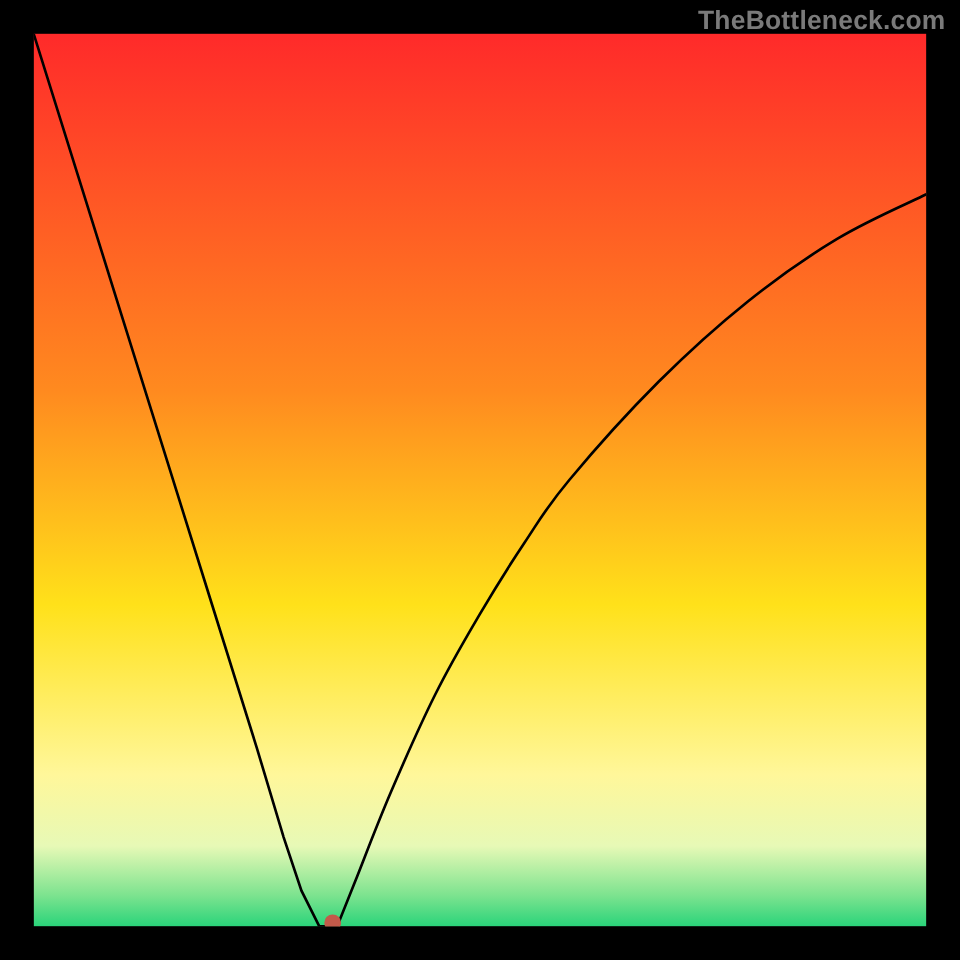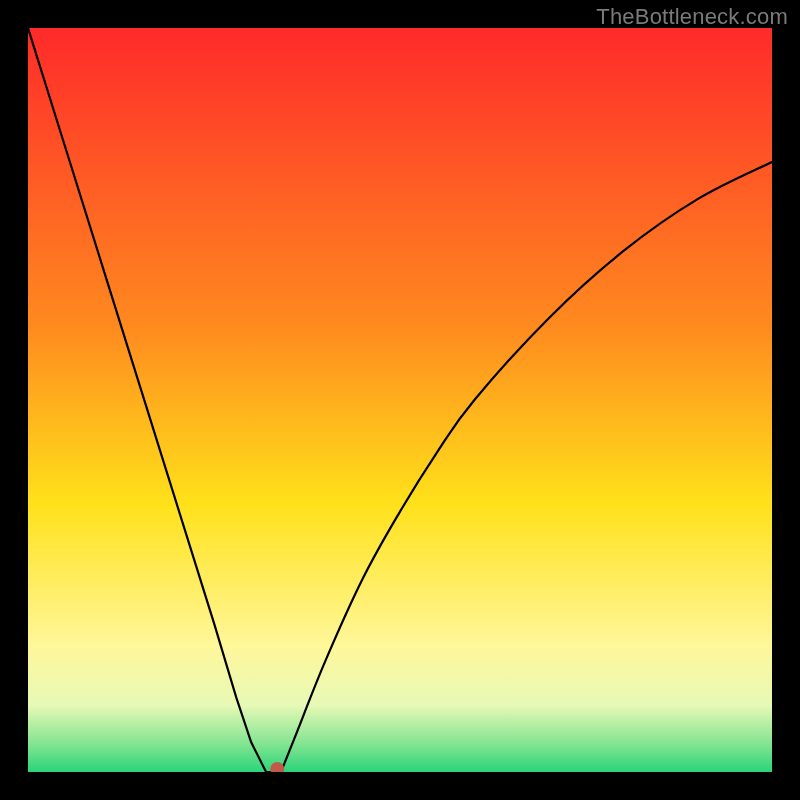--- a/index.html
+++ b/index.html
@@ -24,21 +24,21 @@
     top: 28px;
     width: 744px;
     height: 744px;
   }
   .watermark {
     position: absolute;
     top: 4px;
     right: 12px;
     font-family: Arial, Helvetica, sans-serif;
     font-size: 22px;
-    font-weight: 400;
+    font-weight: 700;
     color: #7a7a7a;
     letter-spacing: 0.2px;
   }
 </style>
 </head>
 <body>
 
 <div class="frame">
   <div class="plot-area">
     <svg width="744" height="744" viewBox="0 0 744 744" preserveAspectRatio="none">

